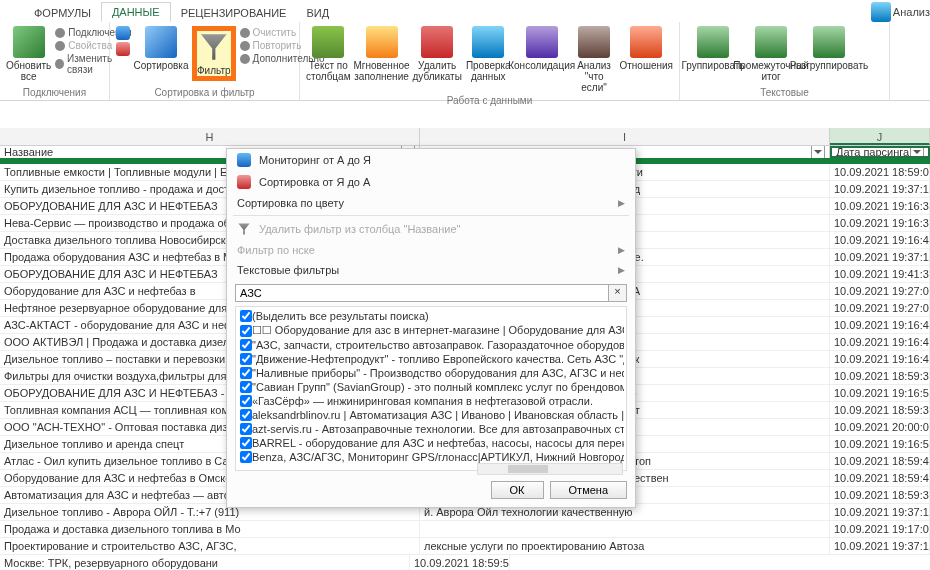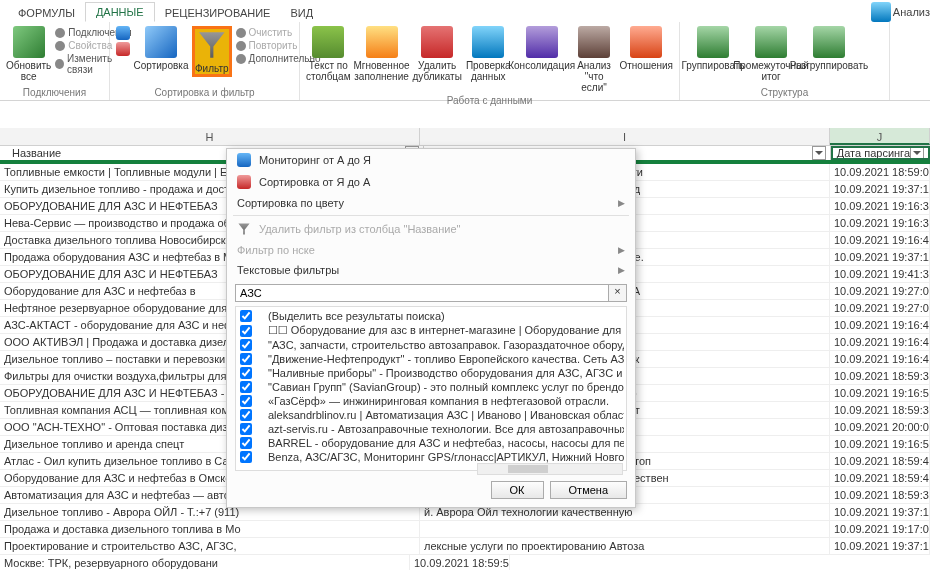--- a/index.html
+++ b/index.html
@@ -1,18 +1,18 @@
 <!DOCTYPE html>
 <html><head>
 <meta charset="utf-8">
 <style>
 * { box-sizing: border-box; margin: 0; padding: 0; }
 body { font-family: "Segoe UI", Tahoma, sans-serif; font-size: 11px; color: #333; background: #fff; width: 930px; height: 570px; overflow: hidden; position: relative; }
 .ribbon { background: #fff; border-bottom: 1px solid #d4d4d4; }
-.tabs { display: flex; height: 22px; align-items: flex-end; padding-left: 8px; }
+.tabs { display: flex; height: 22px; align-items: flex-end; padding-left: 24px; }
 .tab { padding: 3px 10px; font-size: 11px; color: #444; cursor: pointer; }
 .tab.active { background: #fff; border: 1px solid #d4d4d4; border-bottom-color: #fff; color: #217346; font-weight: 500; }
 .rib-body { display: flex; height: 78px; }
 .group { border-right: 1px solid #e3e3e3; padding: 4px 6px 2px; display: flex; flex-direction: column; justify-content: space-between; }
 .group-label { font-size: 10px; color: #777; text-align: center; padding-top: 2px; }
 .group-ctl { display: flex; gap: 4px; align-items: flex-start; }
 .big { display: flex; flex-direction: column; align-items: center; width: 54px; cursor: pointer; font-size: 10px; text-align: center; line-height: 1.1; }
 .big .ic { width: 32px; height: 32px; margin-bottom: 2px; }
 .smallrow { font-size: 10px; color: #555; display: flex; align-items: center; gap: 3px; cursor: pointer; padding: 1px 0; }
 .smallrow.disabled { color: #aaa; }
@@ -26,36 +26,36 @@
 .ic-check { background: linear-gradient(#81d4fa,#0277bd); }
 .ic-cons { background: linear-gradient(#b39ddb,#512da8); }
 .ic-whatif { background: linear-gradient(#bcaaa4,#5d4037); }
 .ic-rel { background: linear-gradient(#ffab91,#d84315); }
 .ic-group { background: linear-gradient(#a5d6a7,#2e7d32); }
 .gear { width: 10px; height: 10px; background: #888; border-radius: 50%; display:inline-block; }
 .grid { position: absolute; top: 128px; left: 0; right: 0; bottom: 0; overflow: hidden; }
 .colheads { display: flex; background: #f3f3f3; height: 18px; border-bottom: 1px solid #d0d0d0; }
 .colh { border-right: 1px solid #d0d0d0; text-align: center; font-size: 11px; color: #555; line-height: 18px; }
 .colh.sel { background: #d6e9d8; border-bottom: 2px solid #217346; }
-.hrow { display: flex; height: 18px; border-bottom: 4px solid #15803d; padding-left: 8px; }
+.hrow { display: flex; height: 18px; border-bottom: 6px solid #15803d; }
 .hcell { border-right: 1px solid #d0d0d0; padding: 0 4px; font-size: 11px; line-height: 18px; white-space: nowrap; overflow: hidden; display: flex; justify-content: space-between; align-items: center; }
 .hcell.sel { border: 2px solid #217346; line-height: 14px; }
 .drop { width: 14px; height: 14px; border: 1px solid #999; background: #fff; display: flex; align-items: center; justify-content: center; cursor: pointer; flex-shrink: 0; }
 .drop::after { content: ""; border: 4px solid transparent; border-top-color: #555; margin-top: 3px; }
 .datarow { display: flex; height: 17px; border-bottom: 1px solid #eee; }
 .dcell { border-right: 1px solid #eee; padding: 0 4px; font-size: 11px; line-height: 17px; white-space: nowrap; overflow: hidden; }
 .popup { position: absolute; top: 148px; left: 226px; width: 410px; background: #fcfcfc; border: 1px solid #c8c8c8; box-shadow: 2px 2px 8px rgba(0,0,0,.25); font-size: 11px; z-index: 10; }
 .popup-item { display: flex; align-items: center; gap: 8px; padding: 4px 10px; cursor: pointer; }
 .popup-item.disabled { color: #aaa; }
 .popup-sep { height: 1px; background: #e0e0e0; margin: 2px 6px; }
 .search { margin: 4px 8px; display: flex; }
 .search input { flex: 1; border: 1px solid #ababab; padding: 2px 4px; font-size: 11px; }
 .search .xb { width: 18px; border: 1px solid #ababab; border-left: 0; text-align: center; cursor: pointer; background: #f4f4f4; }
 .checklist { margin: 2px 8px; border: 1px solid #ddd; height: 165px; overflow-y: auto; padding: 2px; background: #fff; }
-.checkrow { display: flex; align-items: center; gap: 16px; padding: 1px 2px; white-space: nowrap; overflow: hidden; }
+.checkrow { display: flex; align-items: center; gap: 0; padding: 1px 2px; white-space: nowrap; overflow: hidden; }
 .checkrow input { width: 12px; height: 12px; }
 .popup-btns { display: flex; justify-content: flex-end; gap: 6px; padding: 8px; }
 .popup-btns button { padding: 2px 18px; font-size: 11px; border: 1px solid #ababab; background: linear-gradient(#fdfdfd,#e8e8e8); cursor: pointer; }
 .arr { margin-left: auto; color: #888; font-size: 9px; }
 .mini { width: 14px; height: 14px; display:inline-block; }
 .az { background: linear-gradient(#64b5f6,#1565c0); }
 .za { background: linear-gradient(#ef9a9a,#c62828); }
 .scrollh { position: absolute; left: 250px; right: 12px; bottom: 32px; height: 12px; background: #f0f0f0; border: 1px solid #ddd; }
 .scrollh .thumb { position: absolute; left: 30px; width: 40px; top: 1px; bottom: 1px; background: #cfcfcf; }
 .partial { position: absolute; top: 2px; right: 0; display:flex; gap:2px; font-size: 11px; color:#444; align-items:center;}
@@ -98,21 +98,21 @@
     <div class="group" style="width:190px">
       <div class="group-ctl">
         <div style="display:flex;flex-direction:column;gap:2px">
           <span class="mini ic az"></span>
           <span class="mini ic za"></span>
         </div>
         <div class="big">
             <span class="ic ic-sort"></span>
             <span>Сортировка</span>
           </div>
-        <div class="big" style="background:#eab308;border:3px solid #f97316">
+        <div class="big" style="background:#fef9c3;border:5px solid #f97316">
             <span class="ic ic-filter"></span>
             <span>Фильтр</span>
           </div>
         <div>
           <div class="smallrow disabled">
               <span class="gear"></span>
               <span>Очистить</span>
             </div>
           <div class="smallrow disabled">
               <span class="gear"></span>
@@ -167,21 +167,21 @@
           </div>
         <div class="big">
             <span class="ic ic-group"></span>
             <span>Промежуточный итог</span>
           </div>
         <div class="big">
             <span class="ic ic-group"></span>
             <span>Разгруппировать</span>
           </div>
       </div>
-      <div class="group-label">Структура</div>
+      <div class="group-label">Текстовые</div>
     </div>
   </div>
   <div class="partial">
       <span class="ic ic-check"></span>
       <span>Анализ</span>
     </div>
 </div>
 
 <div class="grid">
   <div class="colheads">

